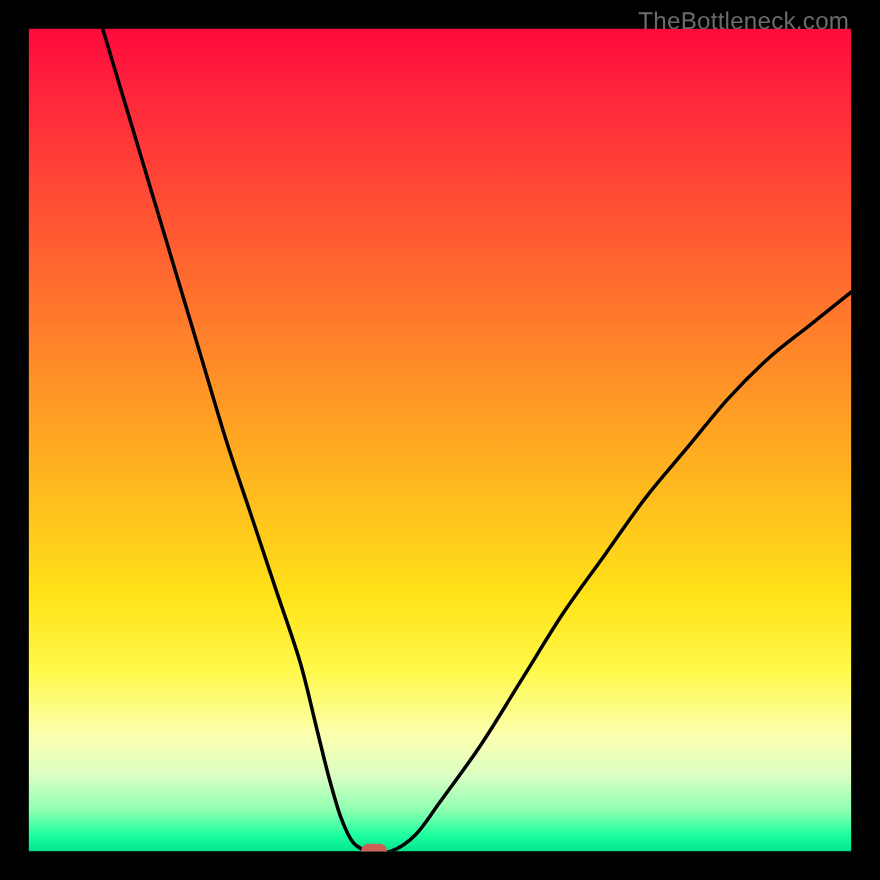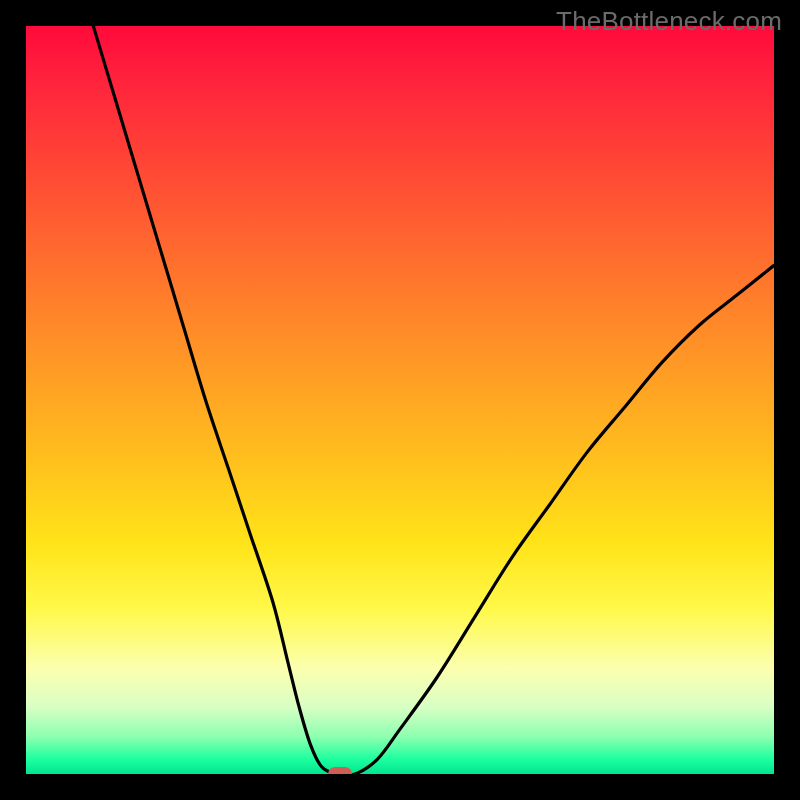--- a/index.html
+++ b/index.html
@@ -13,23 +13,23 @@
   }
   .frame {
     position: relative;
     width: 800px;
     height: 800px;
     background: #000000;
   }
   .watermark {
     position: absolute;
     top: 6px;
-    right: 18px;
+    right: 28px;
     color: #6b6b6b;
-    font-size: 26px;
+    font-size: 22px;
     font-weight: 400;
     letter-spacing: 0.2px;
     z-index: 5;
   }
   .plot-area {
     position: absolute;
     left: 26px;
     top: 26px;
     width: 748px;
     height: 748px;

